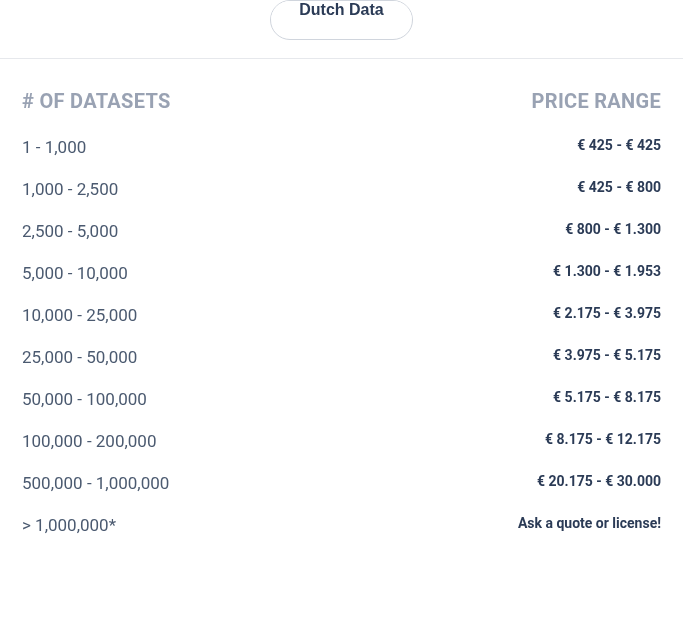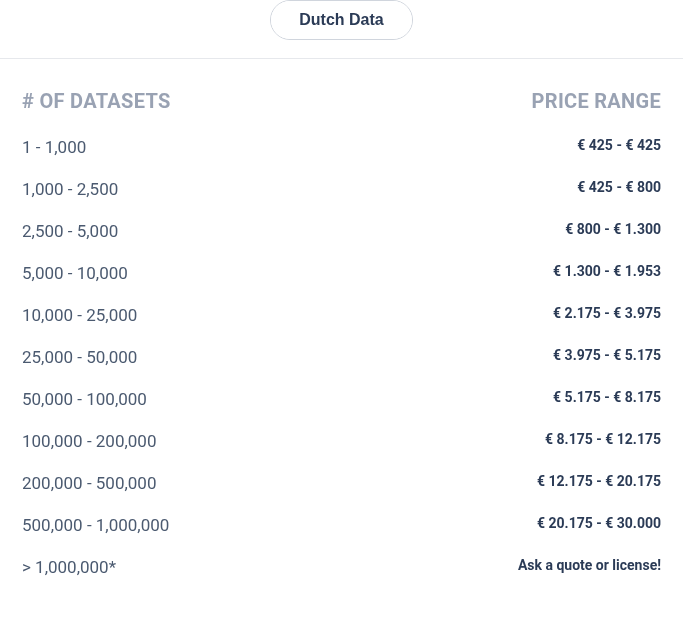--- a/index.html
+++ b/index.html
@@ -16,20 +16,21 @@
       display: flex;
       justify-content: center;
       padding: 0 0 18px 0;
     }
     .tab-pill {
       display: flex;
       border: 1px solid #d0d5dd;
       border-radius: 999px;
       overflow: hidden;
       height: 40px;
+      flex-direction: column;
     }
     .tab {
       padding: 0 28px;
       font-size: 16px;
       font-weight: 600;
       display: flex;
       align-items: center;
       cursor: pointer;
       background: #ffffff;
       color: #2b3b56;
@@ -118,24 +119,20 @@
       </div>
       <div class="table-row">
         <div class="dataset-cell">50,000 - 100,000</div>
         <div class="price-cell">€ 5.175 - € 8.175</div>
       </div>
       <div class="table-row">
         <div class="dataset-cell">100,000 - 200,000</div>
         <div class="price-cell">€ 8.175 - € 12.175</div>
       </div>
       <div class="table-row">
-        <div class="dataset-cell">200,000 - 500,000</div>
-        <div class="price-cell">€ 12.175 - € 20.175</div>
-      </div>
-      <div class="table-row">
         <div class="dataset-cell">500,000 - 1,000,000</div>
         <div class="price-cell">€ 20.175 - € 30.000</div>
       </div>
       <div class="table-row">
         <div class="dataset-cell">&gt; 1,000,000*</div>
         <div class="price-cell">Ask a quote or license!</div>
       </div>
     </div>
 </div>
 

